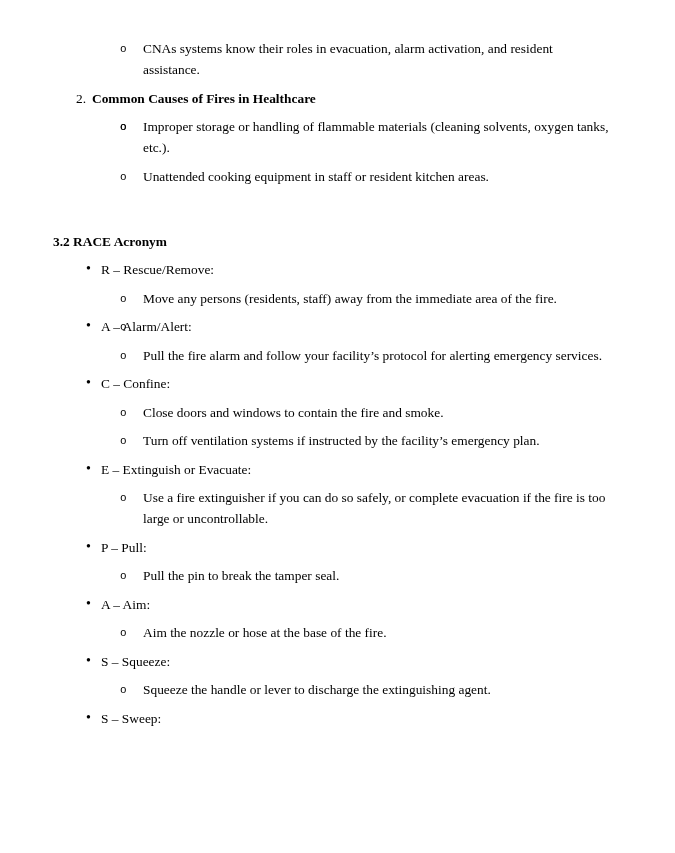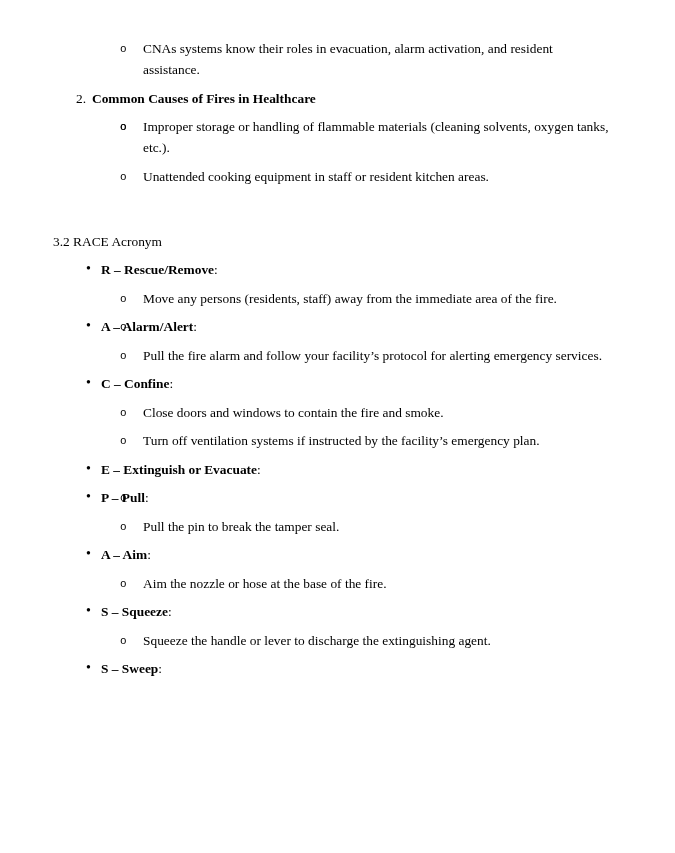--- a/index.html
+++ b/index.html
@@ -9,27 +9,27 @@
     height: 853px;
     box-sizing: border-box;
     background: #ffffff;
     padding: 38px 63px 0 53px;
     font-family: "Liberation Serif", "DejaVu Serif", serif;
     font-size: 13.4px;
     color: #000000;
     overflow: hidden;
   }
   .block { position: relative; line-height: 21px; margin: 0 0 7.5px 0; }
-  .heading { font-weight: 400; padding-left: 0; margin-top: 44px; }
+  .heading { font-weight: 700; padding-left: 0; margin-top: 44px; }
   .numbered { padding-left: 39px; }
   .numbered .marker { position: absolute; left: 23px; top: 0; font-weight: 400; }
   .numbered .text { font-weight: 700; }
   .bullet { padding-left: 48px; }
   .bullet .marker { position: absolute; left: 33px; top: -1px; font-size: 14px; }
-  .bullet .text b { font-weight: 700; }
+  .bullet .text b { font-weight: 400; }
   .circle { padding-left: 90px; }
   .circle .marker {
     position: absolute; left: 67px; top: 1px;
     font-family: "Liberation Mono", "DejaVu Sans Mono", monospace;
     font-size: 11px;
   }
 </style>
 </head>
 <body>
 
@@ -42,21 +42,21 @@
     <div class="block heading">3.2 RACE Acronym</div>
     <div class="block bullet"><span class="marker">•</span><span class="text"><b>R – Rescue/Remove</b>:</span></div>
     <div class="block circle"><span class="marker">o</span><span class="text">Move any persons (residents, staff) away from the immediate area of the fire.</span></div>
     <div class="block circle"><span class="marker">o</span></div>
     <div class="block bullet"><span class="marker">•</span><span class="text"><b>A – Alarm/Alert</b>:</span></div>
     <div class="block circle"><span class="marker">o</span><span class="text">Pull the fire alarm and follow your facility’s protocol for alerting emergency services.</span></div>
     <div class="block bullet"><span class="marker">•</span><span class="text"><b>C – Confine</b>:</span></div>
     <div class="block circle"><span class="marker">o</span><span class="text">Close doors and windows to contain the fire and smoke.</span></div>
     <div class="block circle"><span class="marker">o</span><span class="text">Turn off ventilation systems if instructed by the facility’s emergency plan.</span></div>
     <div class="block bullet"><span class="marker">•</span><span class="text"><b>E – Extinguish or Evacuate</b>:</span></div>
-    <div class="block circle"><span class="marker">o</span></div>
+    <div class="block circle"><span class="marker">o</span><span class="text">Use a fire extinguisher if you can do so safely, or complete evacuation if the fire is too large or uncontrollable.</span></div>
     <div class="block bullet"><span class="marker">•</span><span class="text"><b>P – Pull</b>:</span></div>
     <div class="block circle"><span class="marker">o</span><span class="text">Pull the pin to break the tamper seal.</span></div>
     <div class="block bullet"><span class="marker">•</span><span class="text"><b>A – Aim</b>:</span></div>
     <div class="block circle"><span class="marker">o</span><span class="text">Aim the nozzle or hose at the base of the fire.</span></div>
     <div class="block bullet"><span class="marker">•</span><span class="text"><b>S – Squeeze</b>:</span></div>
     <div class="block circle"><span class="marker">o</span><span class="text">Squeeze the handle or lever to discharge the extinguishing agent.</span></div>
     <div class="block bullet"><span class="marker">•</span><span class="text"><b>S – Sweep</b>:</span></div>
   </div>
 
 </body></html>

